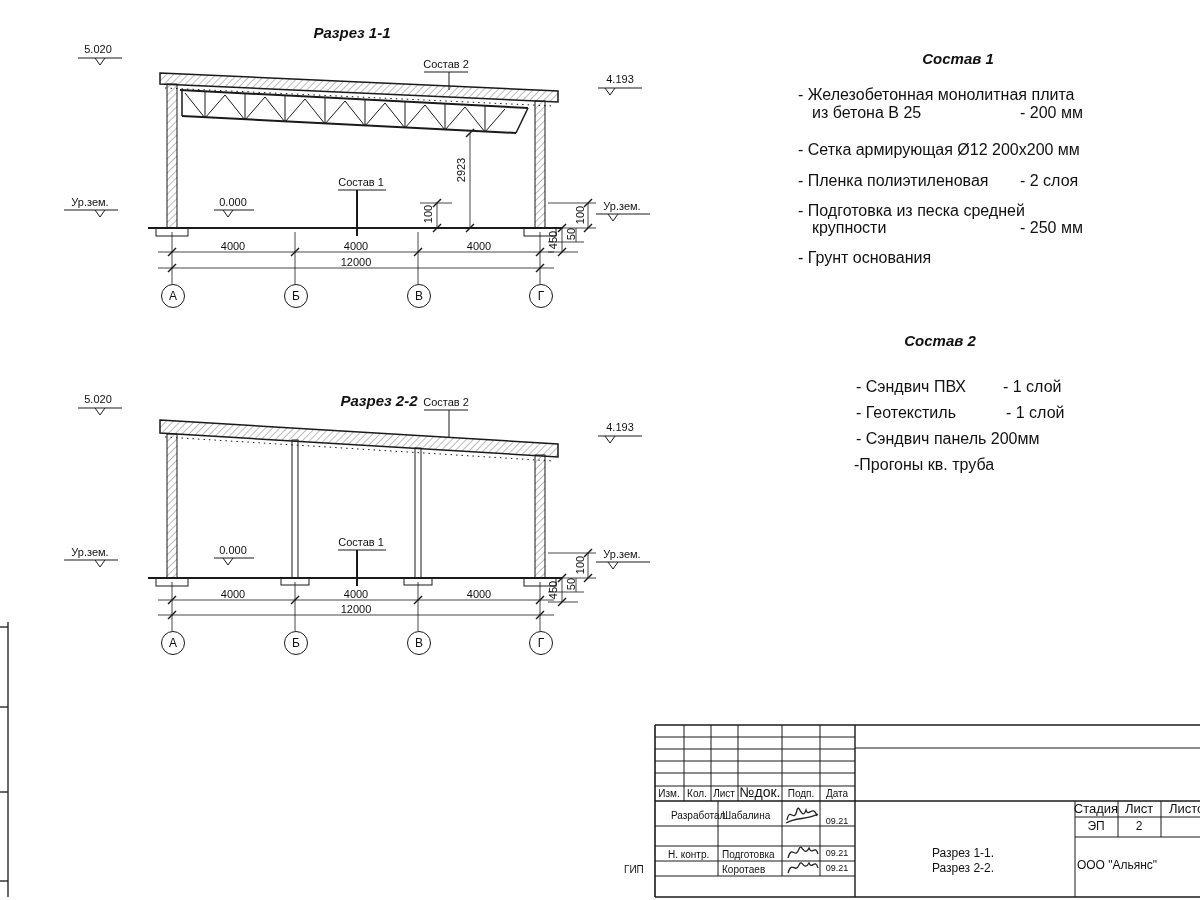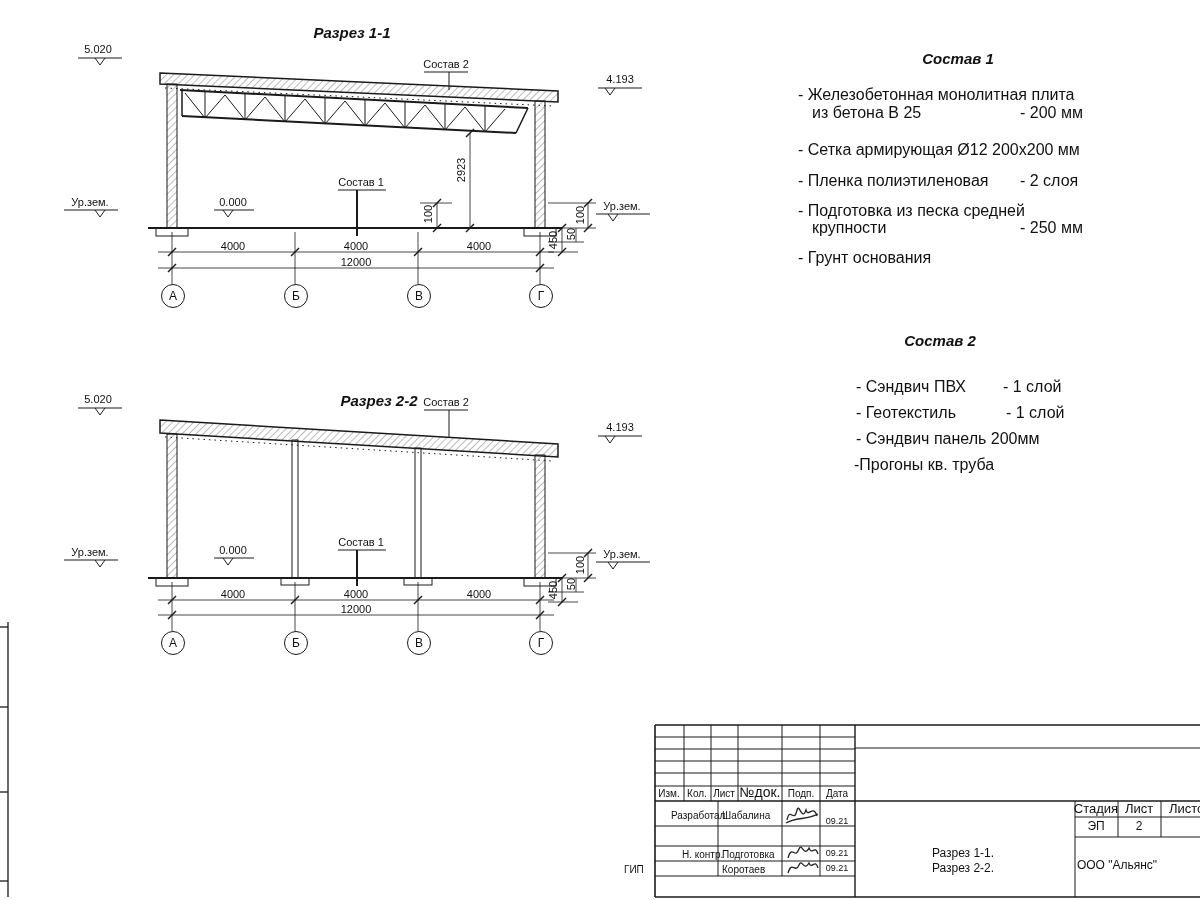--- a/index.html
+++ b/index.html
@@ -283,21 +283,21 @@
   <span class="t tb10 c" style="left:697px;top:793px">Кол.</span>
   <span class="t tb10 c" style="left:724px;top:793px">Лист</span>
   <span class="t tb8 c" style="left:760px;top:793px">№док.</span>
   <span class="t tb10 c" style="left:801px;top:793px">Подп.</span>
   <span class="t tb10 c" style="left:837px;top:793px">Дата</span>
 
   <span class="t tb10" style="left:671px;top:810px">Разработал</span>
   <span class="t tb10" style="left:722px;top:810px">Шабалина</span>
   <span class="t tb9 c" style="left:837px;top:822px">09.21</span>
 
-  <span class="t tb10" style="left:682px;top:849px">Н. контр.</span>
+  <span class="t tb10" style="left:668px;top:849px">Н. контр.</span>
   <span class="t tb10" style="left:722px;top:849px">Подготовка</span>
   <span class="t tb9 c" style="left:837px;top:854px">09.21</span>
 
   <span class="t tb10" style="left:624px;top:864px">ГИП</span>
   <span class="t tb10" style="left:722px;top:864px">Коротаев</span>
   <span class="t tb9 c" style="left:837px;top:869px">09.21</span>
 
   <span class="t tb12 c" style="left:963px;top:854px">Разрез 1-1.</span>
   <span class="t tb12 c" style="left:963px;top:869px">Разрез 2-2.</span>
 

